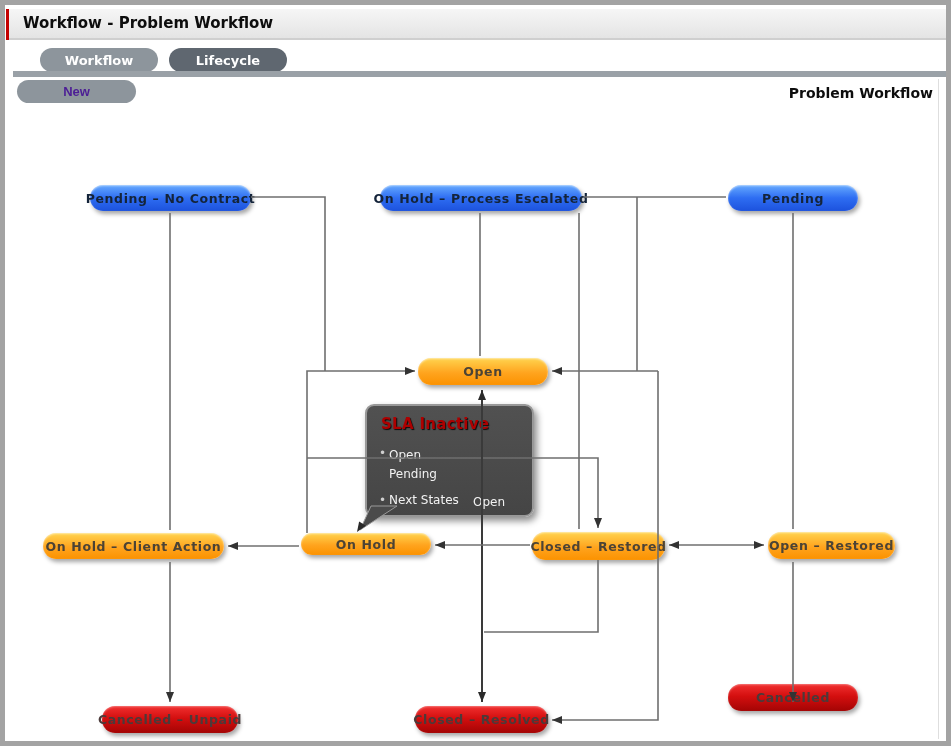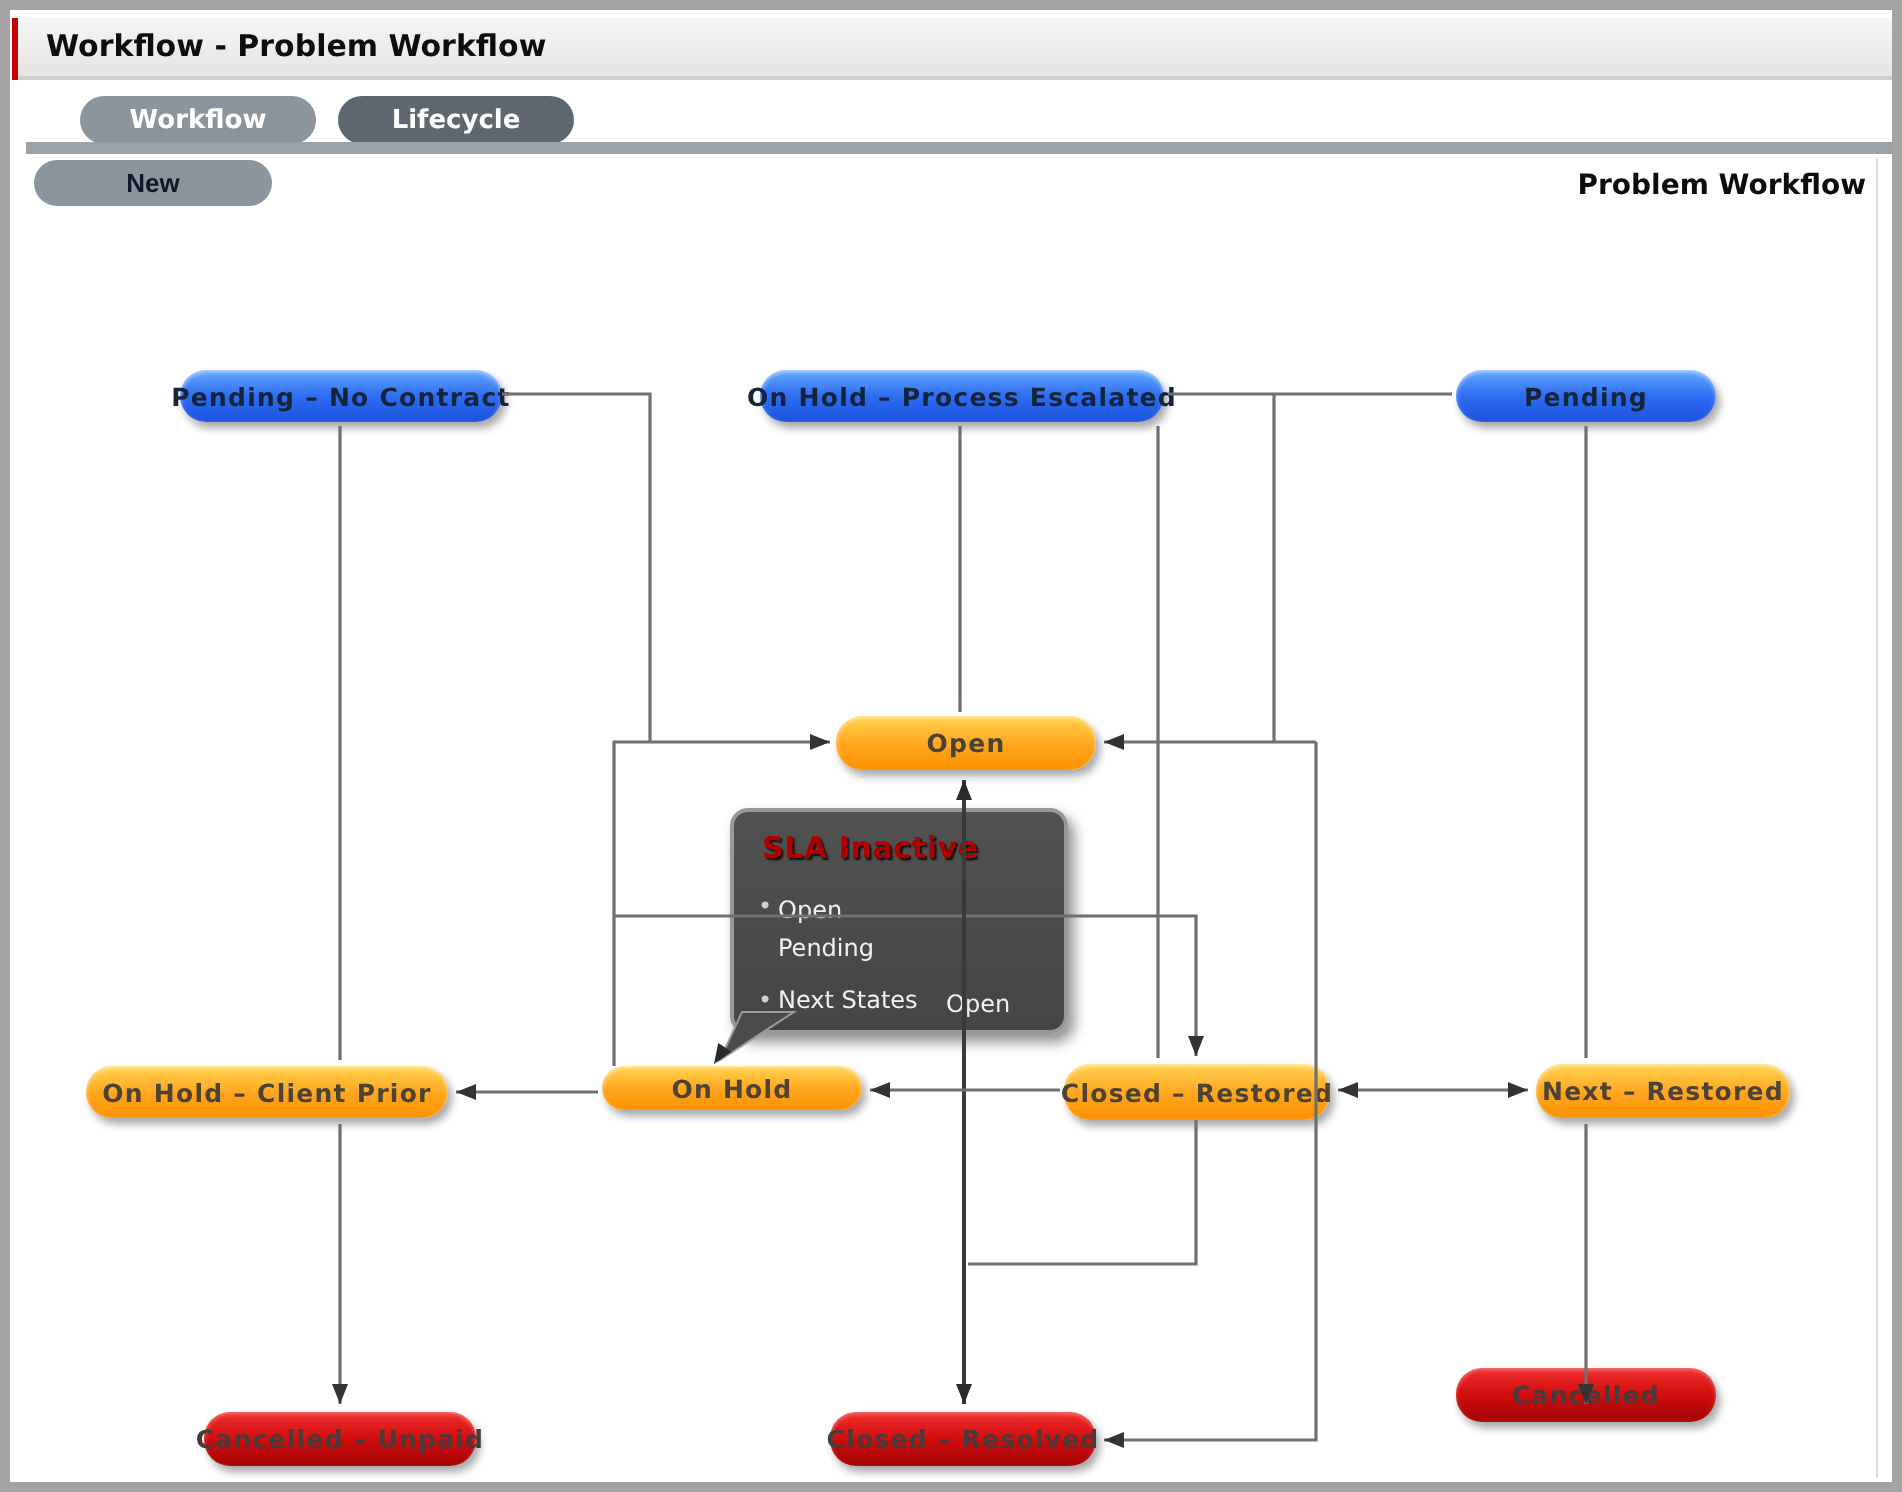--- a/index.html
+++ b/index.html
@@ -11,21 +11,21 @@
   .red-accent { position:absolute; left:0; top:0; width:3px; height:31px; background:#c40000; }
   .title-text { position:absolute; left:17px; top:5px; font-size:15px; font-weight:bold; color:#0d0d0d; }
 
   .tab { position:absolute; top:43px; height:24px; border-radius:12px; color:#fff; font-weight:bold;
          font-size:13px; display:flex; align-items:center; justify-content:center; cursor:default; }
   .tab.workflow { left:35px; width:118px; background:#8d959c; }
   .tab.lifecycle { left:164px; width:118px; background:#5f6770; }
   .tab-bar { position:absolute; left:8px; top:66px; width:935px; height:6px; background:#9aa1a7; }
 
   .new-btn { position:absolute; left:12px; top:75px; width:119px; height:23px; border-radius:12px;
-             background:#8d959c; color:#0f172a; font-weight:bold; font-size:13px;
+             background:#8d959c; color:#4c1d95; font-weight:bold; font-size:13px;
              display:flex; align-items:center; justify-content:center; border:none; }
   .context-title { position:absolute; right:13px; top:80px; font-size:14px; font-weight:bold; color:#0d0d0d; }
   .right-border { position:absolute; right:7px; top:74px; height:660px; width:1px; background:#dedede; }
 
   
   .node { position:absolute; z-index:10; border-radius:13px; display:flex; align-items:center; justify-content:center;
           font-weight:bold; font-size:12.5px; letter-spacing:.05em; white-space:nowrap;
           box-shadow:2px 3px 4px rgba(0,0,0,.35), inset 0 1px 2px rgba(255,255,255,.55); }
   .node.blue   { background:linear-gradient(#66aaff,#2e6df2 50%,#1c52dd); color:#14243a; }
   .node.orange { background:linear-gradient(#ffd44f,#ffa41e 55%,#fb9200); color:#4c4335; }
@@ -62,24 +62,24 @@
 
   <button class="new-btn">New</button>
   <div class="context-title">Problem Workflow</div>
   <div class="right-border"></div>
 
   <div id="nodes-layer">
       <div class="node blue" style="left: 85px; top: 180px; width: 161px; height: 26px;">Pending – No Contract</div>
       <div class="node blue" style="left: 375px; top: 180px; width: 202px; height: 26px;">On Hold – Process Escalated</div>
       <div class="node blue" style="left: 723px; top: 180px; width: 130px; height: 26px;">Pending</div>
       <div class="node orange" style="left: 413px; top: 353px; width: 130px; height: 27px;">Open</div>
-      <div class="node orange" style="left: 38px; top: 528px; width: 181px; height: 26px;">On Hold – Client Prior</div>
+      <div class="node orange" style="left: 38px; top: 528px; width: 181px; height: 26px;">On Hold – Client Action</div>
       <div class="node orange" style="left: 296px; top: 528px; width: 130px; height: 22px;">On Hold</div>
       <div class="node orange" style="left: 527px; top: 527px; width: 133px; height: 28px;">Closed – Restored</div>
-      <div class="node orange" style="left: 763px; top: 527px; width: 127px; height: 27px;">Next – Restored</div>
+      <div class="node orange" style="left: 763px; top: 527px; width: 127px; height: 27px;">Open – Restored</div>
       <div class="node red" style="left: 97px; top: 701px; width: 136px; height: 27px;">Cancelled – Unpaid</div>
       <div class="node red" style="left: 410px; top: 701px; width: 133px; height: 27px;">Closed – Resolved</div>
       <div class="node red" style="left: 723px; top: 679px; width: 130px; height: 27px;">Cancelled</div>
     </div>
 
   <div class="tooltip" id="sla-tooltip" style="left: 360px; top: 399px; width: 169px; height: 113px;">
     <div class="tooltip-title">SLA Inactive</div>
     <div id="tooltip-rows">
         <div class="t-row">
           <span class="t-bullet">•</span>

